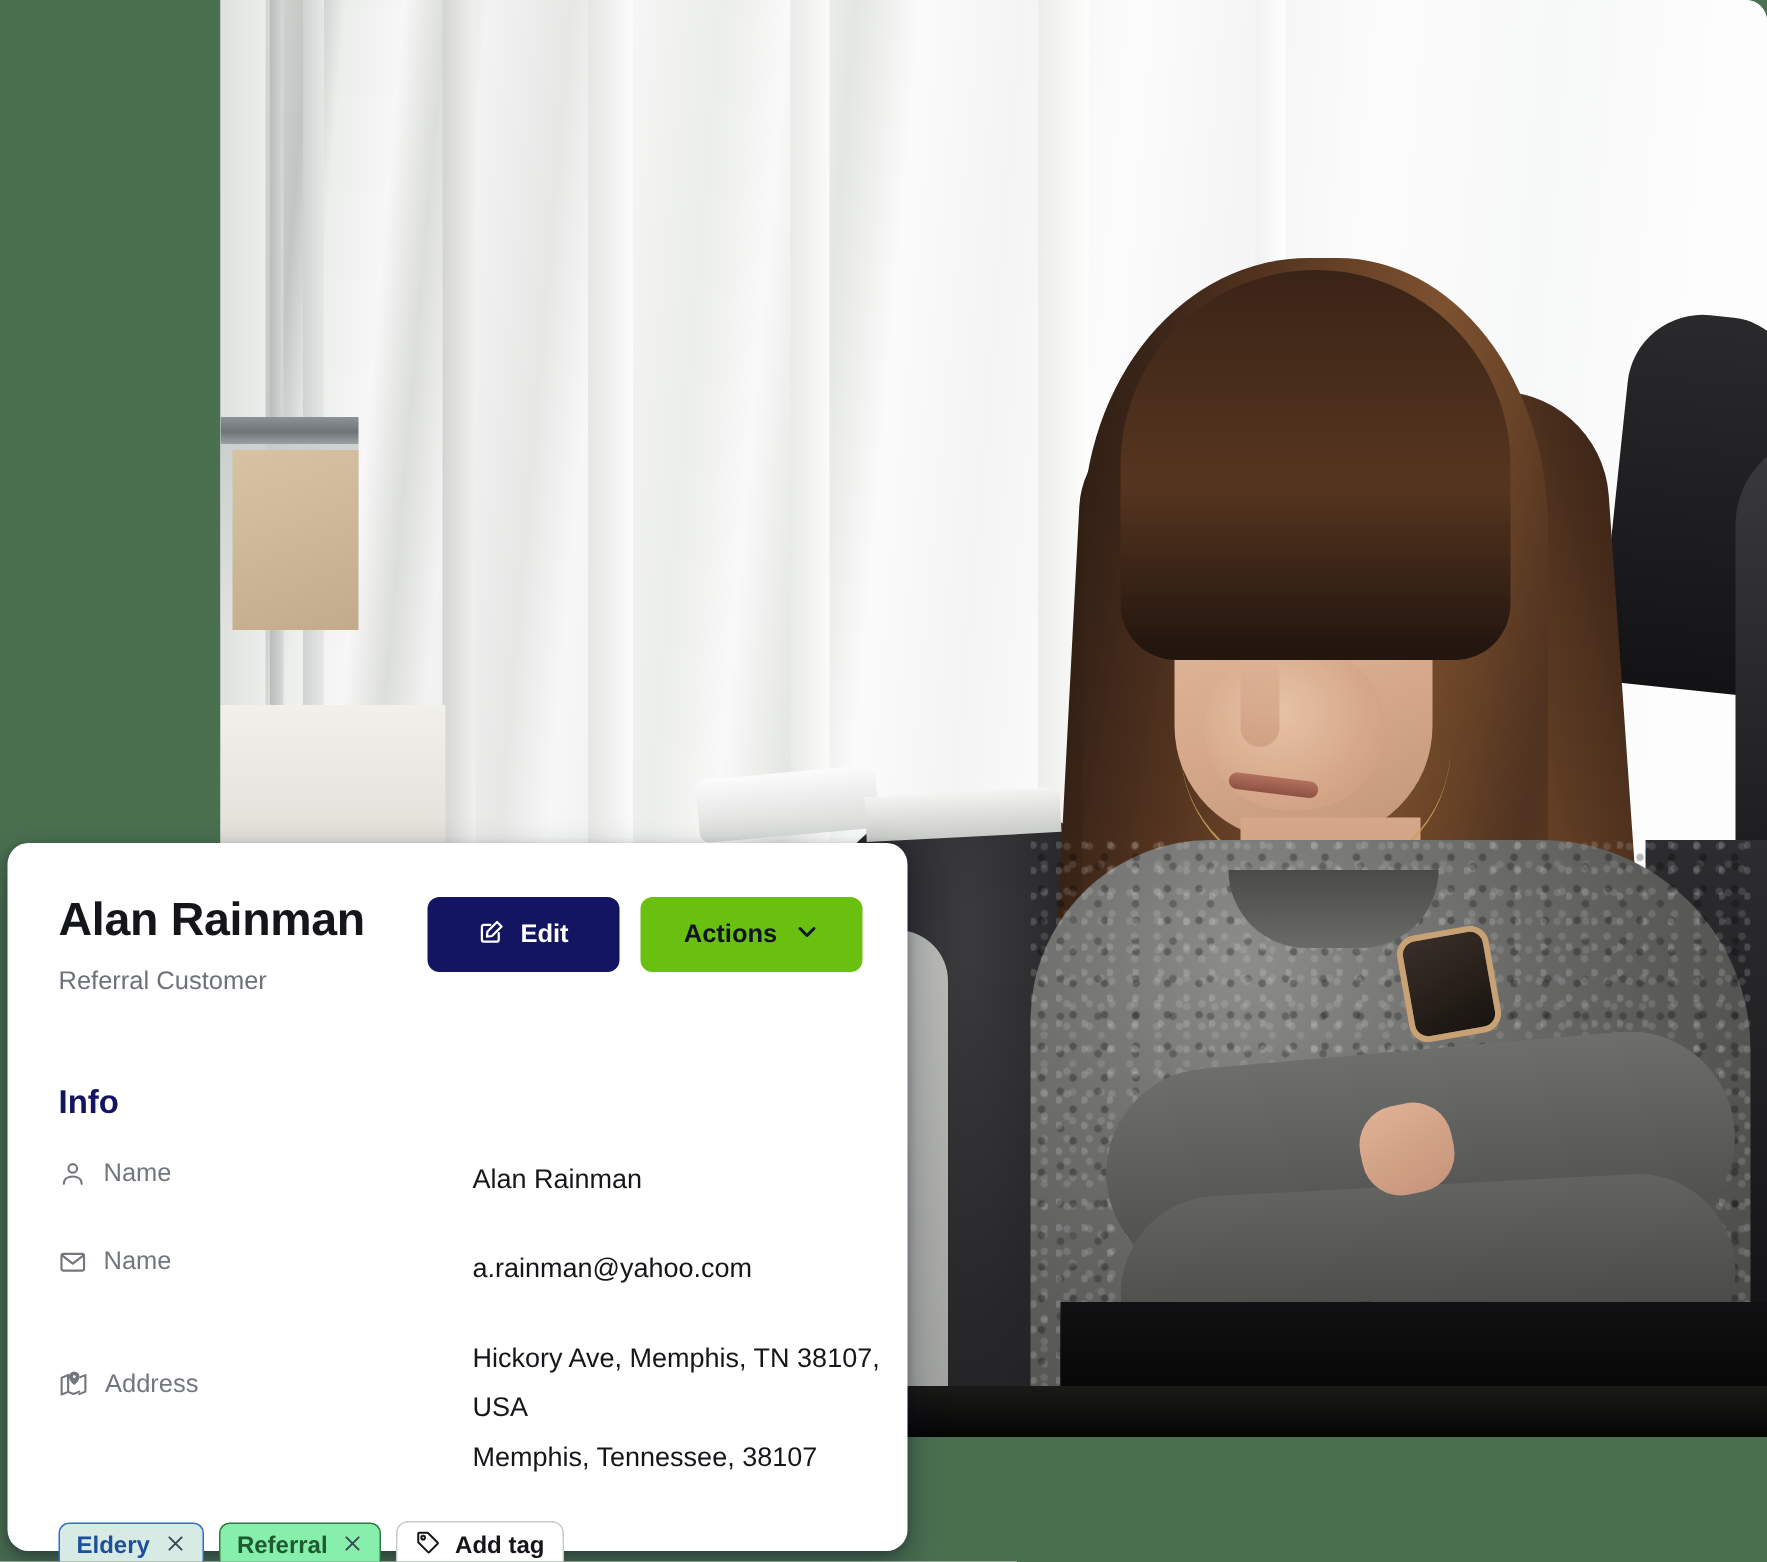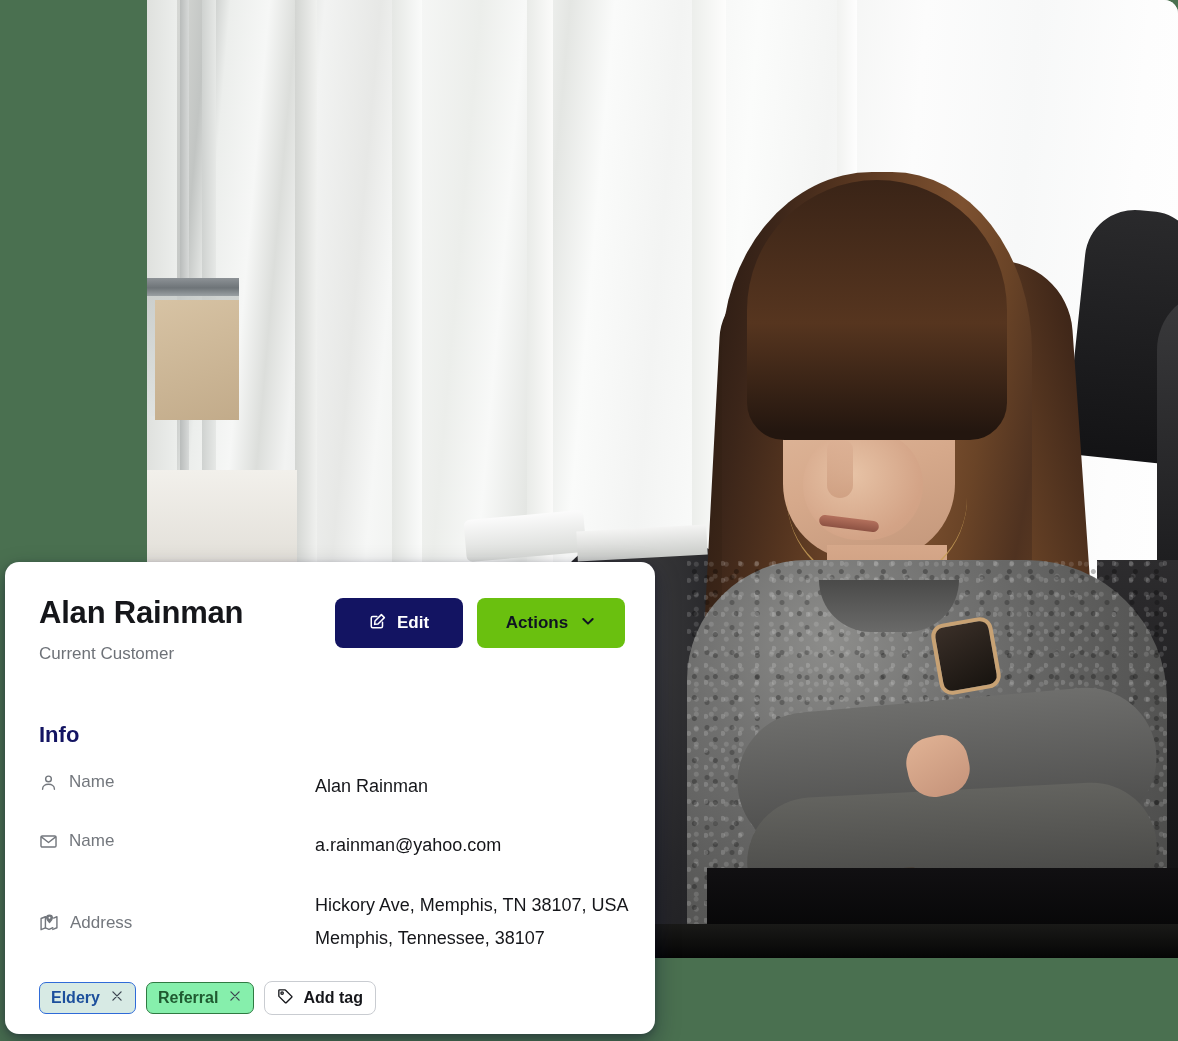--- a/index.html
+++ b/index.html
@@ -267,21 +267,21 @@
   .dark-floor2 {
     position:absolute; left:560px; bottom:0; width:471px; height:90px;
     background:linear-gradient(180deg,#111012,#030303);
   }
 
   
   .card {
     position: absolute;
     left: 5px;
     top: 562px;
-    width: 650px;
+    width: 600px;
     height: 472px;
     background: #ffffff;
     border-radius: 14px;
     box-shadow: 0 10px 24px rgba(10,12,40,.35), 0 2px 6px rgba(10,12,40,.25);
     box-sizing: border-box;
     padding: 34px 0 0 34px;
   }
   .card-head {
     position:relative;
     height: 96px;
@@ -455,21 +455,21 @@
   <div class="belt"></div>
   <div class="pants"></div>
   <div class="dark-floor2"></div>
   <div class="dark-floor"></div>
 </div>
 
 <div class="card">
 
   <div class="card-head">
     <div class="cust-name">Alan Rainman</div>
-    <div class="cust-sub">Current Customer</div>
+    <div class="cust-sub">Referral Customer</div>
 
     <div class="head-actions">
       <button class="btn btn-edit">
         <span>
           <svg width="18" height="18" viewBox="0 0 24 24" fill="none" stroke="#ffffff" stroke-width="2" stroke-linecap="round" stroke-linejoin="round">
             <path d="M18 13.5V19a2 2 0 0 1-2 2H5a2 2 0 0 1-2-2V8a2 2 0 0 1 2-2h5.5"></path>
             <path d="M16.5 3.5l4 4L12 16l-4.5.5L8 12z"></path>
           </svg>
         </span>
         <span>Edit</span>

